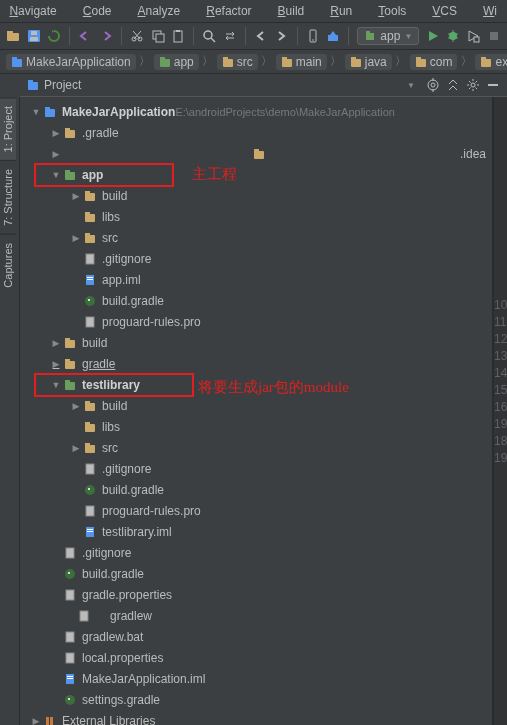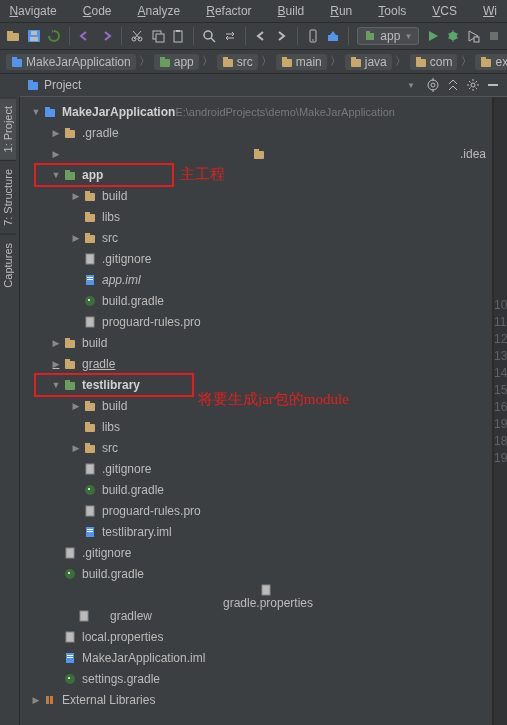--- a/index.html
+++ b/index.html
@@ -269,23 +269,23 @@
 </div>
 
 <div class="main">
   <div class="sidebar" id="sidebar">
       <div class="sidebar-tab active">1: Project</div>
       <div class="sidebar-tab">7: Structure</div>
       <div class="sidebar-tab">Captures</div>
     </div>
   <div class="tree" id="tree">
     <div class="redbox" style="left:14px;top:66px;width:140px;height:24px"></div>
-    <div class="annotation" style="left:160px;top:68px">主工程</div>
+    <div class="annotation" style="left:172px;top:68px">主工程</div>
     <div class="redbox" style="left:14px;top:276px;width:160px;height:24px"></div>
-    <div class="annotation" style="left:178px;top:293px">将要生成jar包的module</div>
+    <div class="annotation" style="left:178px;top:281px">将要生成jar包的module</div>
   <div class="node" style="padding-left: 10px;">
         <span class="arrow open"></span>
         <span class="ficon">
           <svg width="12" height="12">
             <rect x="1" y="3" width="10" height="8" fill="#5394ec" rx="1"></rect>
             <rect x="1" y="1" width="5" height="3" fill="#5394ec"></rect>
           </svg>
         </span>
         <span class="label bold">MakeJarApplication</span>
         <span class="path">E:\androidProjects\demo\MakeJarApplication</span>
@@ -352,21 +352,21 @@
       </div>
       <div class="node" style="padding-left: 50px;">
         <span class="arrow none"></span>
         <span class="ficon">
           <svg width="12" height="12">
             <rect x="2" y="1" width="8" height="10" fill="#bbb" stroke="#888"></rect>
           </svg>
         </span>
         <span class="label">.gitignore</span>
       </div>
-      <div class="node" style="padding-left: 50px; font-style: italic;">
+      <div class="node" style="padding-left: 50px;">
         <span class="arrow none"></span>
         <span class="ficon">
           <svg width="12" height="12">
             <rect x="2" y="1" width="8" height="10" fill="#5394ec"></rect>
             <rect x="3" y="3" width="6" height="1" fill="#fff"></rect>
             <rect x="3" y="5" width="6" height="1" fill="#fff"></rect>
           </svg>
         </span>
         <span class="label">app.iml</span>
       </div>
@@ -500,37 +500,46 @@
       <div class="node" style="padding-left: 30px;">
         <span class="arrow none"></span>
         <span class="ficon">
           <svg width="12" height="12">
             <circle cx="6" cy="6" r="5" fill="#3c6e3c"></circle>
             <circle cx="5" cy="5" r="1" fill="#fff"></circle>
           </svg>
         </span>
         <span class="label">build.gradle</span>
       </div>
-      <div class="node" style="padding-left: 30px; flex-direction: column;">
+      <div class="node" style="padding-left: 30px;">
         <span class="arrow none"></span>
         <span class="ficon">
           <svg width="12" height="12">
             <rect x="2" y="1" width="8" height="10" fill="#bbb" stroke="#888"></rect>
           </svg>
         </span>
         <span class="label">gradle.properties</span>
       </div>
       <div class="node" style="padding-left: 30px; gap: 14px;">
         <span class="arrow none"></span>
         <span class="ficon">
           <svg width="12" height="12">
             <rect x="2" y="1" width="8" height="10" fill="#bbb" stroke="#888"></rect>
           </svg>
         </span>
         <span class="label">gradlew</span>
+      </div>
+      <div class="node" style="padding-left: 30px;">
+        <span class="arrow none"></span>
+        <span class="ficon">
+          <svg width="12" height="12">
+            <rect x="2" y="1" width="8" height="10" fill="#bbb" stroke="#888"></rect>
+          </svg>
+        </span>
+        <span class="label">gradlew.bat</span>
       </div>
       <div class="node" style="padding-left: 30px;">
         <span class="arrow none"></span>
         <span class="ficon">
           <svg width="12" height="12">
             <rect x="2" y="1" width="8" height="10" fill="#bbb" stroke="#888"></rect>
           </svg>
         </span>
         <span class="label">local.properties</span>
       </div>

